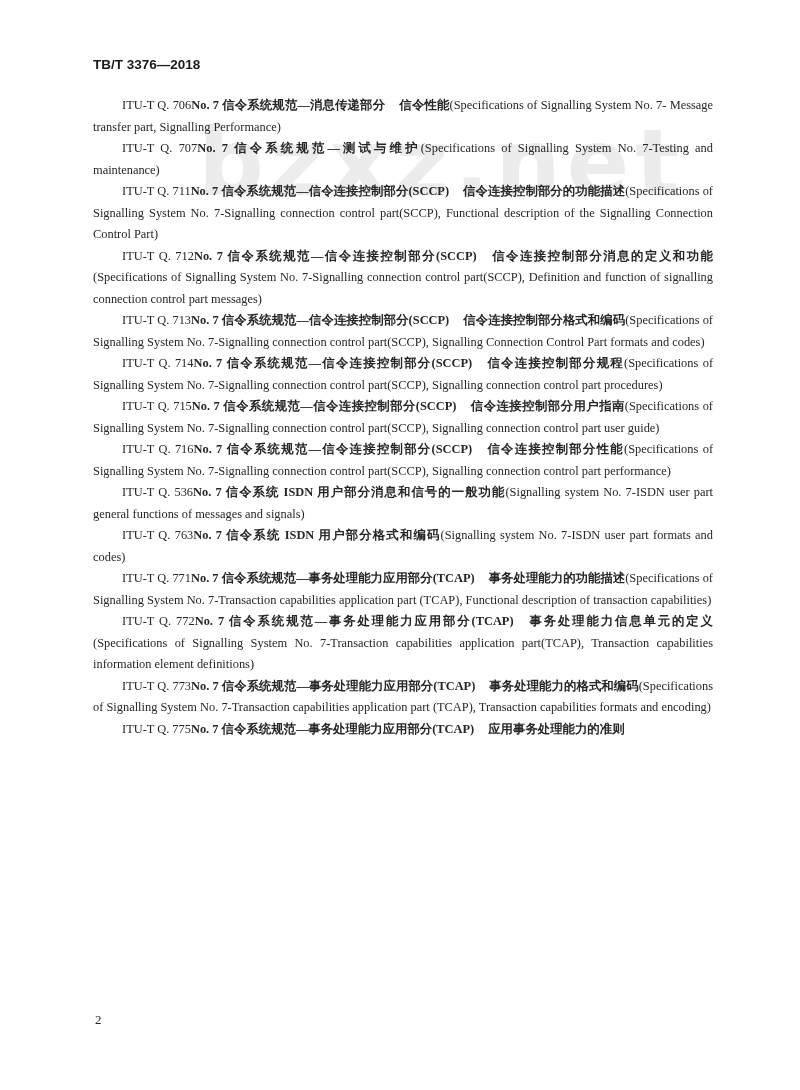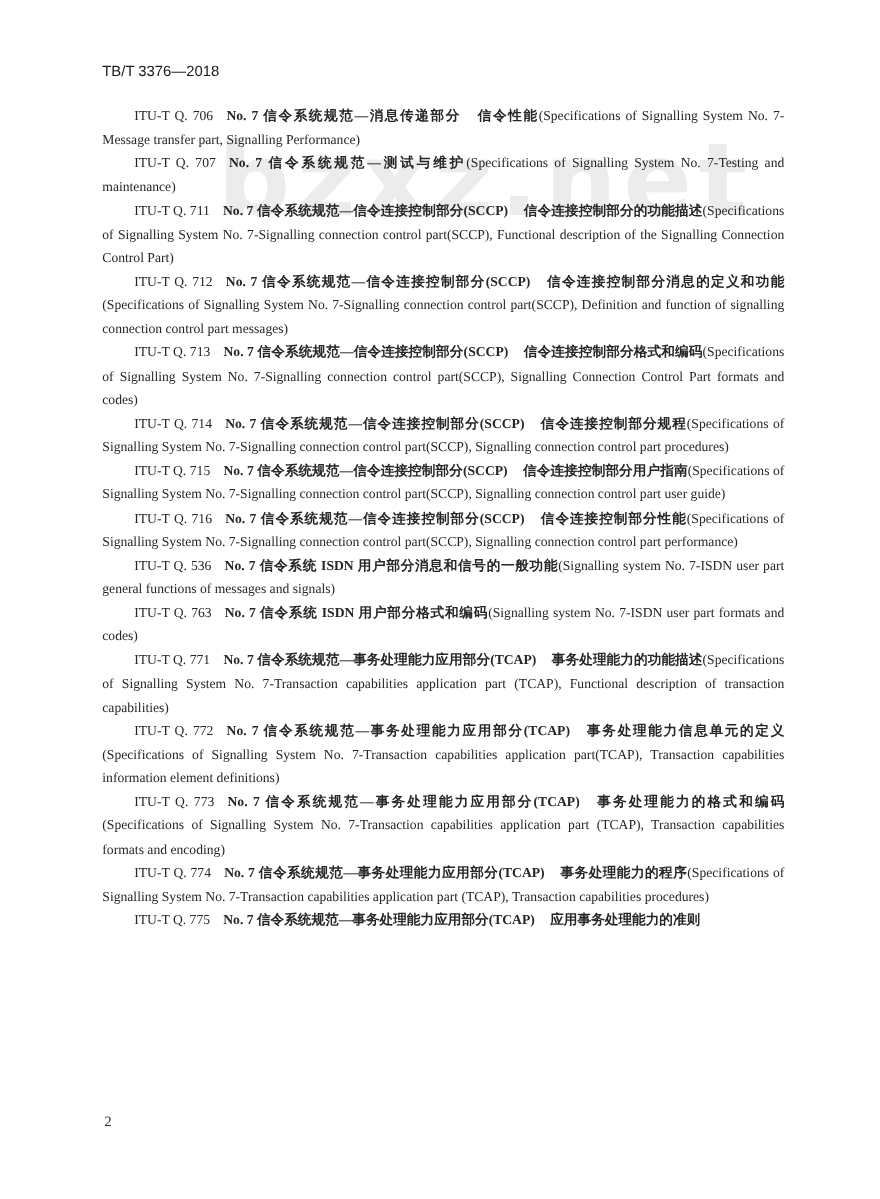--- a/index.html
+++ b/index.html
@@ -20,40 +20,40 @@
     letter-spacing: 6px;
     color: #ececec;
     line-height: 1;
     z-index: 0;
     user-select: none;
   }
   .header {
     position: absolute;
     left: 93px; top: 57px;
     font-family: "Liberation Sans", "DejaVu Sans", sans-serif;
-    font-weight: normal;
+    font-weight: bold;
     font-size: 13.5px;
     color: #1a1a1a;
     z-index: 1;
     text-align: center;
   }
   .content {
     position: absolute;
     left: 93px; top: 95px;
     width: 620px;
     z-index: 1;
   }
   .entry {
     font-size: 12.4px;
     line-height: 21.5px;
     text-align: justify;
     text-indent: 29px;
     margin: 0;
   }
-  .entry .code { margin-right: 12px; }
+  .entry .code { }
   .entry .cn { font-weight: bold; margin-top: 30px; }
   .entry .gap { display: inline-block; width: 14px; }
   .page-num {
     position: absolute;
     left: 95px; top: 1012px;
     font-size: 13px;
     z-index: 1;
   }
 </style>
 </head>
@@ -70,17 +70,16 @@
   <p class="entry"><span class="code">ITU-T Q. 712</span><span class="cn">No. 7 信令系统规范—信令连接控制部分(SCCP)</span><span class="gap"></span><span class="cn">信令连接控制部分消息的定义和功能</span><span>(Specifications of Signalling System No. 7-Signalling connection control part(SCCP), Definition and function of signalling connection control part messages)</span></p>
   <p class="entry"><span class="code">ITU-T Q. 713</span><span class="cn">No. 7 信令系统规范—信令连接控制部分(SCCP)</span><span class="gap"></span><span class="cn">信令连接控制部分格式和编码</span><span>(Specifications of Signalling System No. 7-Signalling connection control part(SCCP), Signalling Connection Control Part formats and codes)</span></p>
   <p class="entry"><span class="code">ITU-T Q. 714</span><span class="cn">No. 7 信令系统规范—信令连接控制部分(SCCP)</span><span class="gap"></span><span class="cn">信令连接控制部分规程</span><span>(Specifications of Signalling System No. 7-Signalling connection control part(SCCP), Signalling connection control part procedures)</span></p>
   <p class="entry"><span class="code">ITU-T Q. 715</span><span class="cn">No. 7 信令系统规范—信令连接控制部分(SCCP)</span><span class="gap"></span><span class="cn">信令连接控制部分用户指南</span><span>(Specifications of Signalling System No. 7-Signalling connection control part(SCCP), Signalling connection control part user guide)</span></p>
   <p class="entry"><span class="code">ITU-T Q. 716</span><span class="cn">No. 7 信令系统规范—信令连接控制部分(SCCP)</span><span class="gap"></span><span class="cn">信令连接控制部分性能</span><span>(Specifications of Signalling System No. 7-Signalling connection control part(SCCP), Signalling connection control part performance)</span></p>
   <p class="entry"><span class="code">ITU-T Q. 536</span><span class="cn">No. 7 信令系统 ISDN 用户部分消息和信号的一般功能</span><span>(Signalling system No. 7-ISDN user part general functions of messages and signals)</span></p>
   <p class="entry"><span class="code">ITU-T Q. 763</span><span class="cn">No. 7 信令系统 ISDN 用户部分格式和编码</span><span>(Signalling system No. 7-ISDN user part formats and codes)</span></p>
   <p class="entry"><span class="code">ITU-T Q. 771</span><span class="cn">No. 7 信令系统规范—事务处理能力应用部分(TCAP)</span><span class="gap"></span><span class="cn">事务处理能力的功能描述</span><span>(Specifications of Signalling System No. 7-Transaction capabilities application part (TCAP), Functional description of transaction capabilities)</span></p>
   <p class="entry"><span class="code">ITU-T Q. 772</span><span class="cn">No. 7 信令系统规范—事务处理能力应用部分(TCAP)</span><span class="gap"></span><span class="cn">事务处理能力信息单元的定义</span><span>(Specifications of Signalling System No. 7-Transaction capabilities application part(TCAP), Transaction capabilities information element definitions)</span></p>
   <p class="entry"><span class="code">ITU-T Q. 773</span><span class="cn">No. 7 信令系统规范—事务处理能力应用部分(TCAP)</span><span class="gap"></span><span class="cn">事务处理能力的格式和编码</span><span>(Specifications of Signalling System No. 7-Transaction capabilities application part (TCAP), Transaction capabilities formats and encoding)</span></p>
-  <p class="entry"><span class="code">ITU-T Q. 774</span><span class="cn">No. 7 信令系统规范—事务处理能力应用部分(TCAP)</span><span class="gap"></span><span class="cn">事务处理能力的程序</span><span>(Specifications of Signalling System No. 7-Transaction capabilities application part (TCAP), Transaction capabilities procedures)</span></p>
   <p class="entry"><span class="code">ITU-T Q. 775</span><span class="cn">No. 7 信令系统规范—事务处理能力应用部分(TCAP)</span><span class="gap"></span><span class="cn">应用事务处理能力的准则</span><span></span></p>
 </div>
 
 <div class="page-num">2</div>
 
 </body></html>

